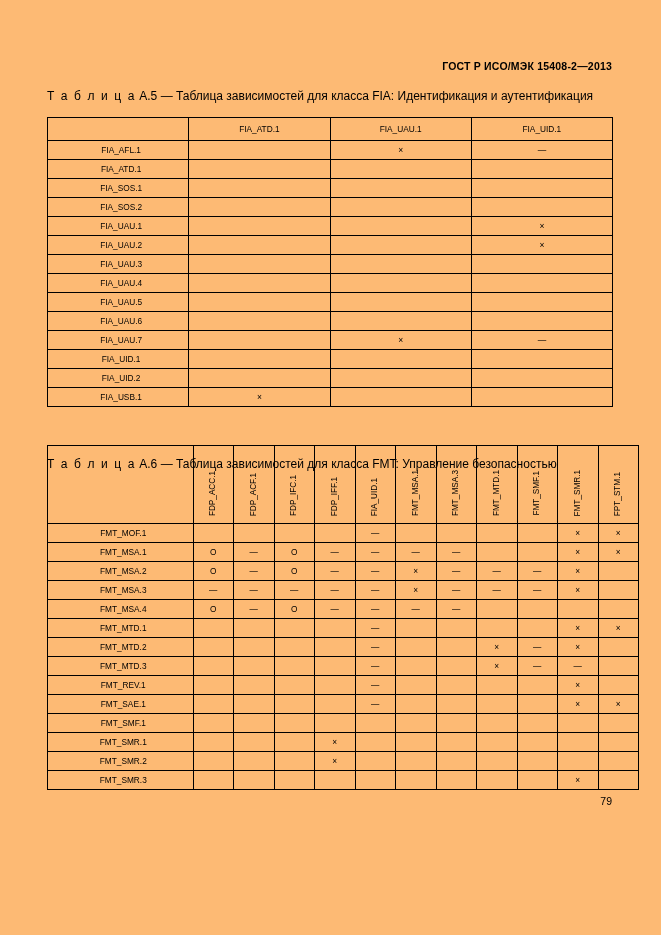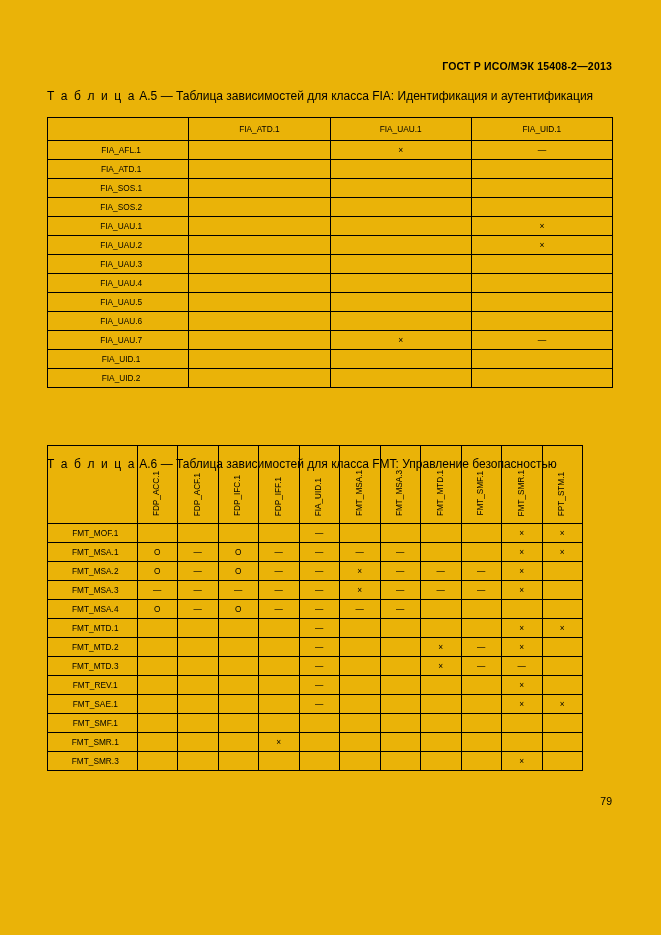--- a/index.html
+++ b/index.html
@@ -13,21 +13,21 @@
     font-family: "Liberation Sans", sans-serif;
     color: #000000;
     position: relative;
     overflow: hidden;
   }
   .page {
     position: absolute;
     left: 0; top: 0;
     width: 661px;
     height: 935px;
-    background: #eab308;
+    background: #fdba74;
   }
   .header {
     position: absolute;
     top: 60px;
     right: 49px;
     font-size: 10.5px;
     font-weight: bold;
     letter-spacing: 0.2px;
   }
   .caption {
@@ -71,21 +71,21 @@
     width: 566px;
   }
   #table-a5 td.rowlabel { width: 97px; }
   #table-a5 th.colhead { height: 23px; font-size: 8.3px; }
   #table-a5 td.mark { font-size: 8.5px; }
 
   
   #table-a6 {
     left: 47px;
     top: 429px;
-    width: 536px;
+    width: 592px;
   }
   #table-a6 td.rowlabel6 { width: 80px; }
   #table-a6 th.vhead {
     height: 78px;
     width: 40.5px;
     vertical-align: bottom;
     padding-bottom: 5px;
   }
   #table-a6 th.vhead span {
     display: inline-block;
@@ -194,20 +194,26 @@
         </tr>
         <tr>
           <td class="rowlabel">FIA_UID.1</td>
           <td class="mark"></td>
           <td class="mark"></td>
           <td class="mark"></td>
         </tr>
         <tr>
           <td class="rowlabel">FIA_UID.2</td>
           <td class="mark"></td>
+          <td class="mark"></td>
+          <td class="mark"></td>
+        </tr>
+        <tr>
+          <td class="rowlabel">FIA_USB.1</td>
+          <td class="mark">×</td>
           <td class="mark"></td>
           <td class="mark"></td>
         </tr>
       </tbody>
   </table>
 
   <div class="caption" id="caption-a6">
     <span class="sp">Т а б л и ц а</span>
     <span>А.6 — Таблица зависимостей для класса FMT: Управление безопасностью</span>
   </div>
@@ -392,20 +398,34 @@
           <td class="mark">×</td>
           <td class="mark"></td>
           <td class="mark"></td>
           <td class="mark"></td>
           <td class="mark"></td>
           <td class="mark"></td>
           <td class="mark"></td>
           <td class="mark"></td>
         </tr>
         <tr>
+          <td class="rowlabel rowlabel6">FMT_SMR.2</td>
+          <td class="mark"></td>
+          <td class="mark"></td>
+          <td class="mark"></td>
+          <td class="mark">×</td>
+          <td class="mark"></td>
+          <td class="mark"></td>
+          <td class="mark"></td>
+          <td class="mark"></td>
+          <td class="mark"></td>
+          <td class="mark"></td>
+          <td class="mark"></td>
+        </tr>
+        <tr>
           <td class="rowlabel rowlabel6">FMT_SMR.3</td>
           <td class="mark"></td>
           <td class="mark"></td>
           <td class="mark"></td>
           <td class="mark"></td>
           <td class="mark"></td>
           <td class="mark"></td>
           <td class="mark"></td>
           <td class="mark"></td>
           <td class="mark"></td>

